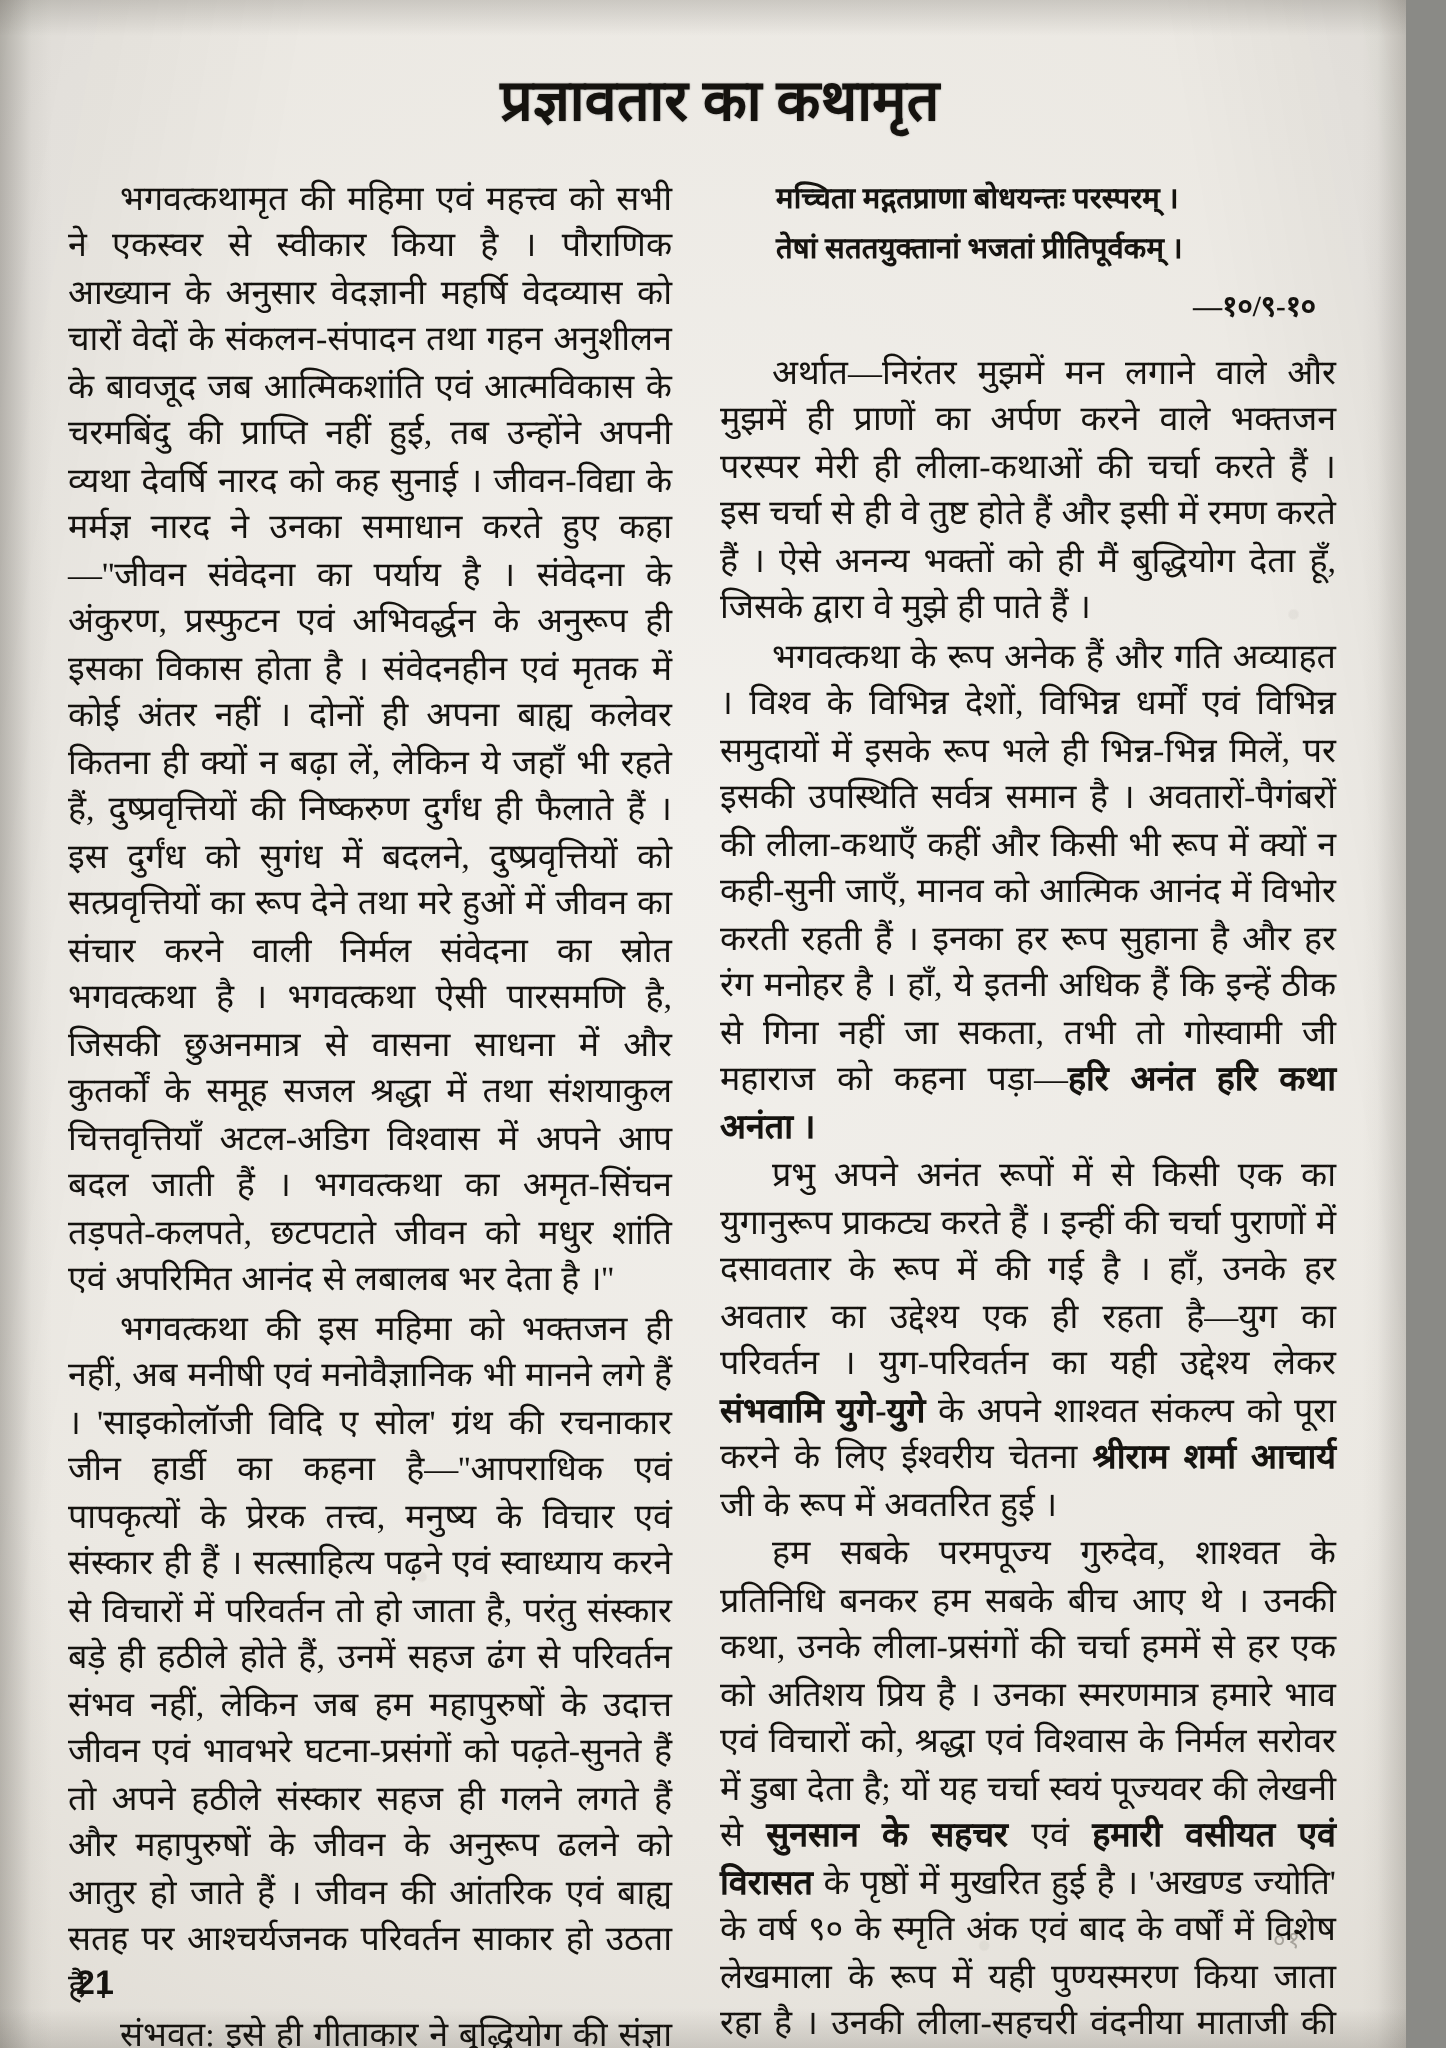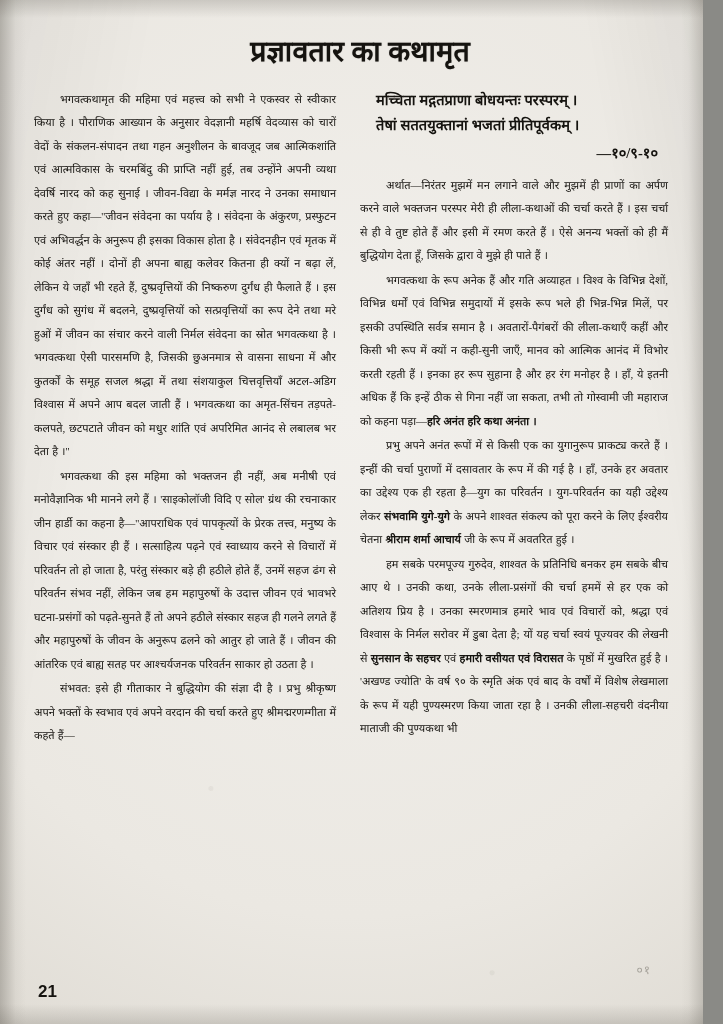--- a/index.html
+++ b/index.html
@@ -86,38 +86,38 @@
     gap: 24px;
     align-items: flex-start;
   }
   .col {
     width: 302px;
   }
   .col-right { width: 308px; }
 
   p.para {
     margin: 0 0 1px 0;
-    font-size: 11px;
+    font-size: 17px;
     line-height: 23.5px;
     text-align: justify;
     text-align-last: left;
     text-justify: inter-word;
     word-spacing: .5px;
   }
   p.para.indent { text-indent: 26px; }
 
   .verse {
     margin: 0 0 2px 0;
     font-size: 14.6px;
     line-height: 25px;
     font-weight: bold;
     letter-spacing: .1px;
     padding-left: 16px;
   }
-  .verse-line { white-space: nowrap; }
+  .verse-line { white-space: nowrap; margin-left: 12px; }
   .verse-ref {
     text-align: right;
     font-size: 14.6px;
     font-weight: bold;
     margin: 4px 10px 12px 0;
   }
 
   b.em { font-weight: bold; }
 
   .pagenum {

